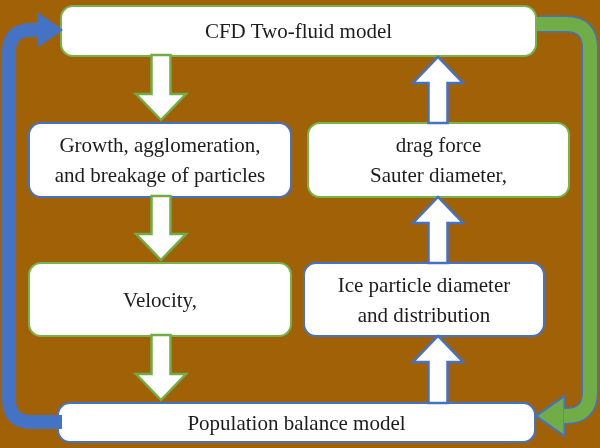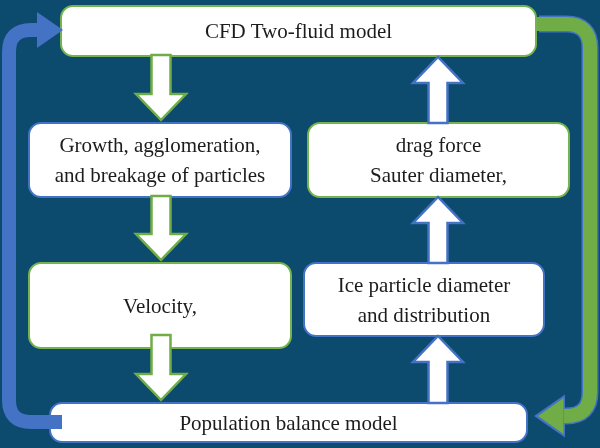--- a/index.html
+++ b/index.html
@@ -1,34 +1,34 @@
 <!DOCTYPE html>
 <html><head>
 <meta charset="utf-8">
 <style>
   html,body{margin:0;padding:0;background:#fff;}
   .canvas{
-    position:relative;width:600px;height:448px;background:#0c4a6e;overflow:hidden;
+    position:relative;width:600px;height:448px;background:#a16207;overflow:hidden;
     font-family:"Liberation Serif","DejaVu Serif",serif;
   }
   .arrow-layer{position:absolute;left:0;top:0;width:600px;height:448px;z-index:2;}
   .node{
     position:absolute;box-sizing:border-box;background:#ffffff;
     border:2.5px solid #888;border-radius:13px;
     display:flex;flex-direction:column;align-items:center;justify-content:center;
     text-align:center;font-size:21px;line-height:30px;color:#1c1c1c;z-index:1;
   }
   .b-green{border-color:#74B34D;}
   .b-blue{border-color:#4472C4;}
   #box-cfd{left:60px;top:5px;width:477px;height:52px;}
   #box-growth{left:28px;top:122px;width:264px;height:76px;}
   #box-sauter{left:307px;top:122px;width:263px;height:76px;}
-  #box-velocity{left:28px;top:262px;width:264px;height:87px;}
+  #box-velocity{left:28px;top:262px;width:264px;height:75px;}
   #box-ice{left:303px;top:262px;width:242px;height:75px;}
-  #box-population{left:49px;top:402px;width:479px;height:41px;}
+  #box-population{left:57px;top:402px;width:479px;height:41px;}
   .line{display:block;}
 </style>
 </head>
 <body>
 
 <div class="canvas">
 
   <div class="node b-green" id="box-cfd">
     <span class="line">CFD Two-fluid model</span>
   </div>

